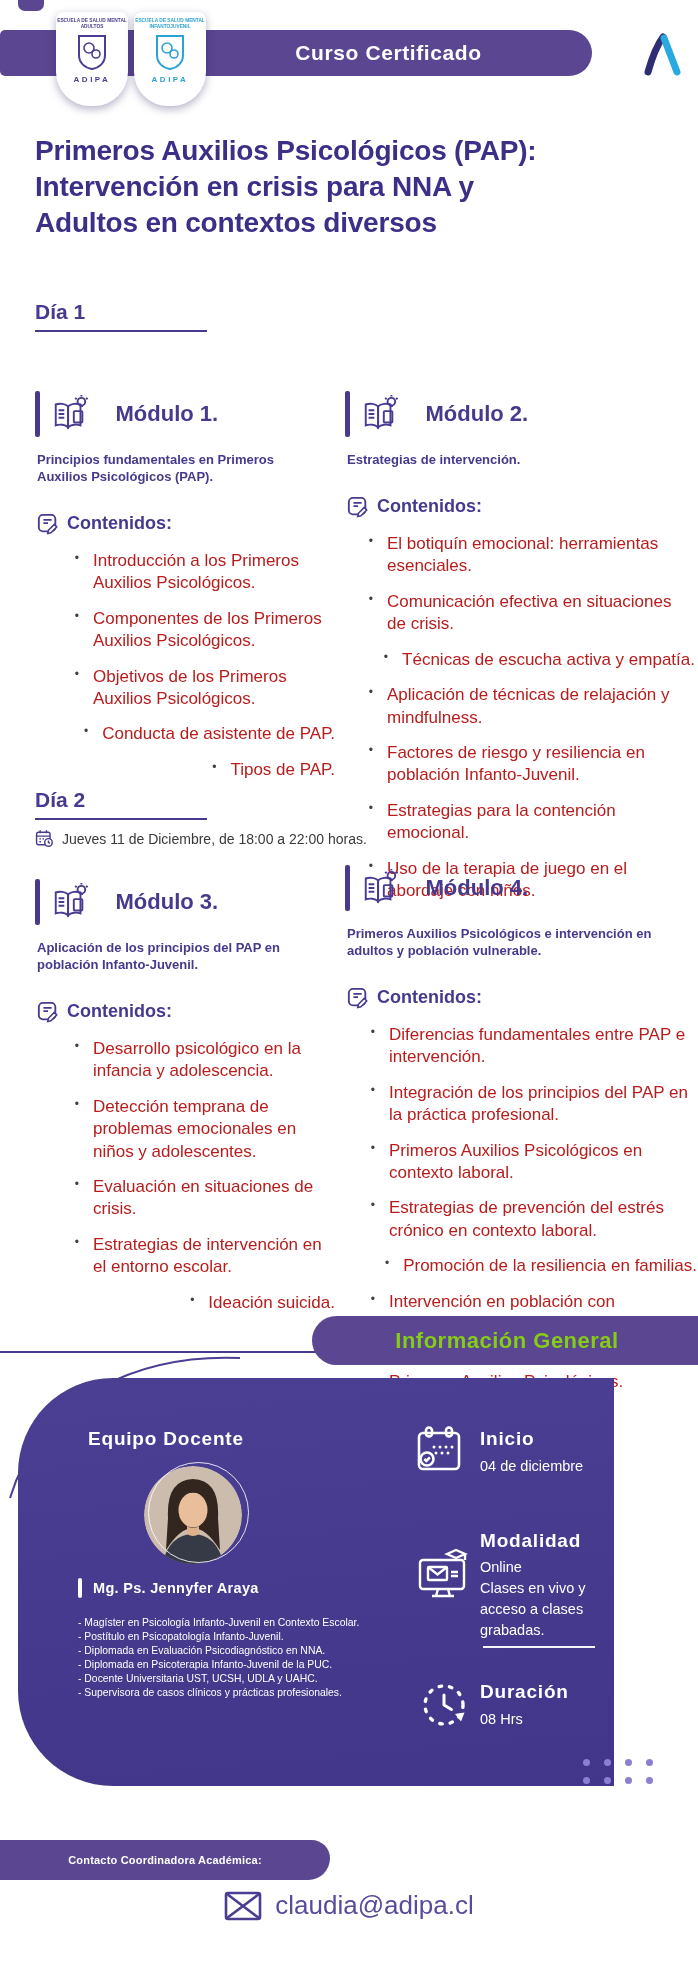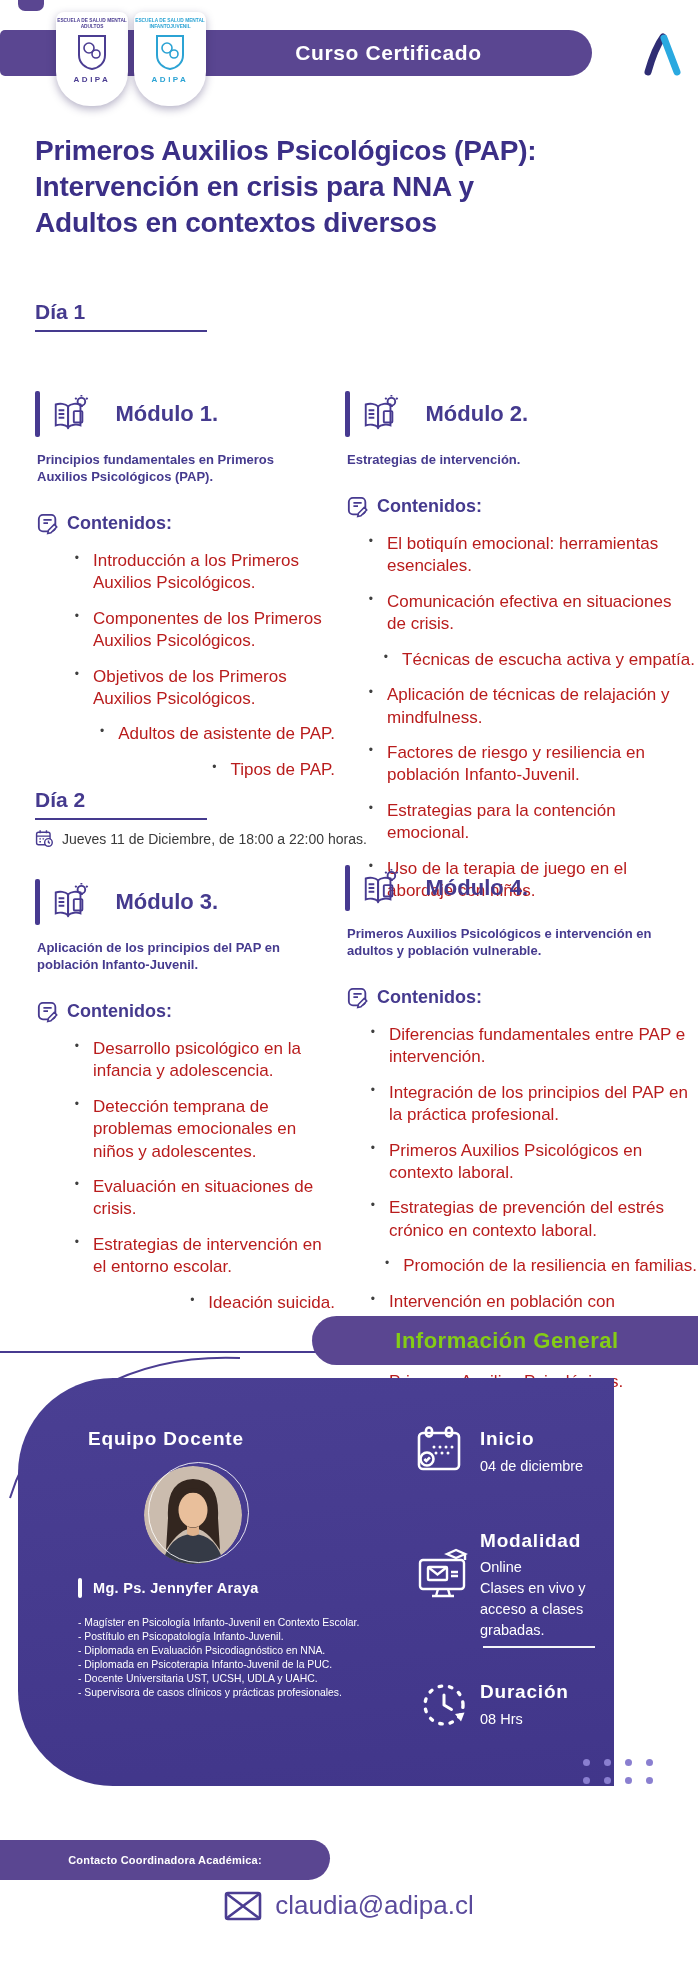--- a/index.html
+++ b/index.html
@@ -168,21 +168,21 @@
       <li>
           <span>Introducción a los Primeros Auxilios Psicológicos.</span>
         </li>
       <li>
           <span>Componentes de los Primeros Auxilios Psicológicos.</span>
         </li>
       <li>
           <span>Objetivos de los Primeros Auxilios Psicológicos.</span>
         </li>
       <li>
-          <span>Adultos de asistente de PAP.</span>
+          <span>Conducta de asistente de PAP.</span>
         </li>
       <li>
           <span>Tipos de PAP.</span>
         </li>
     </ul>
   </div>
 
   <div class="module m2">
     <div class="module-header">
       <span class="module-bar"></span>

